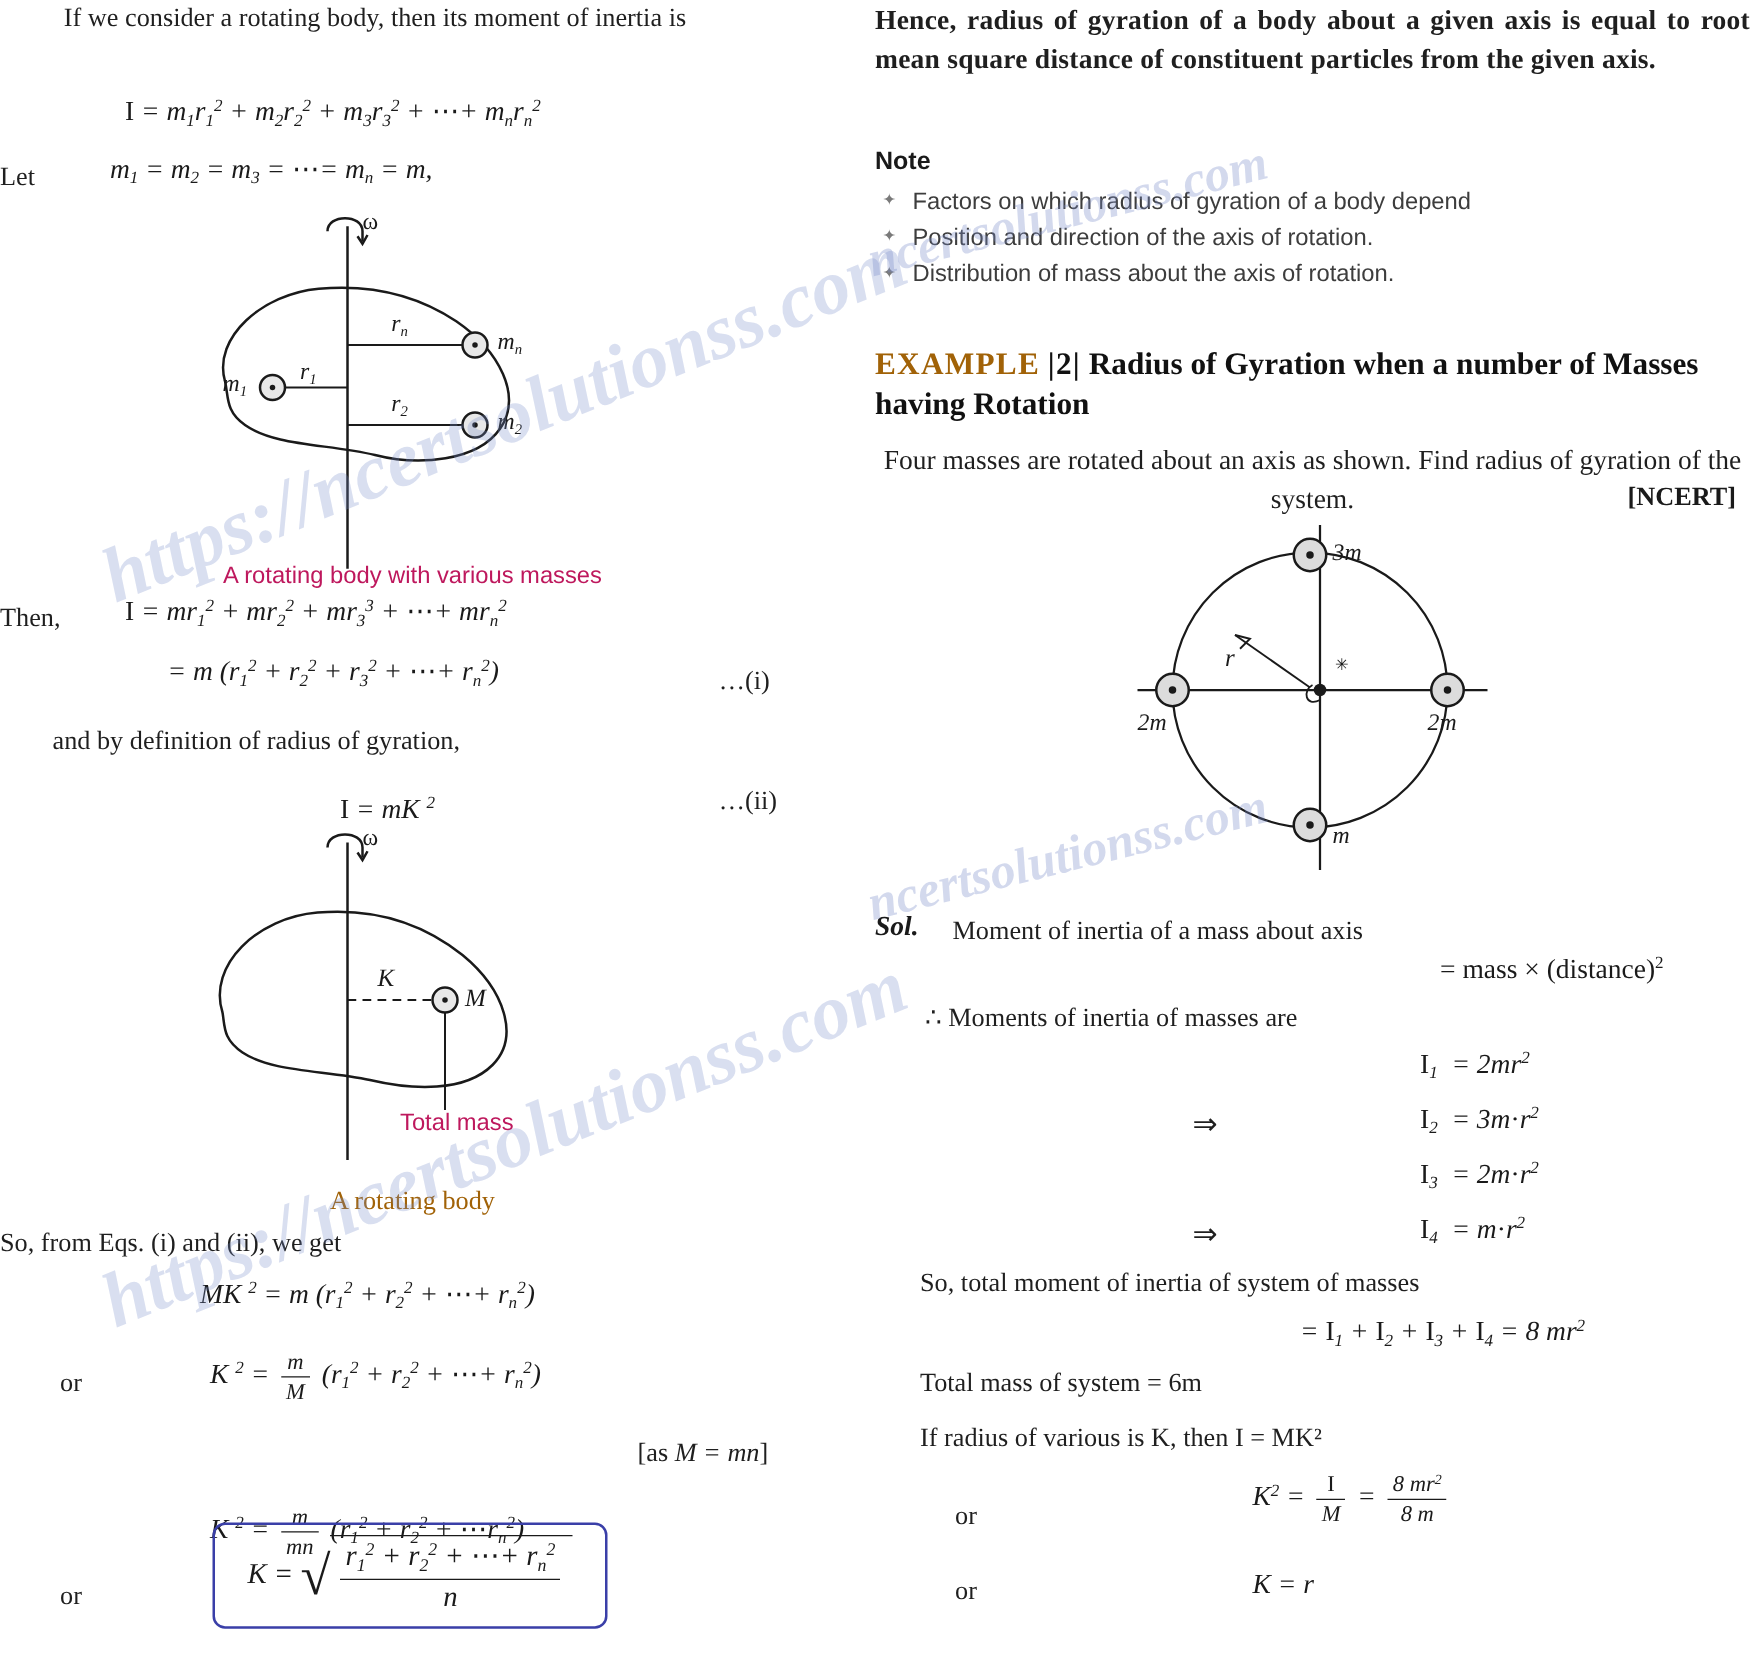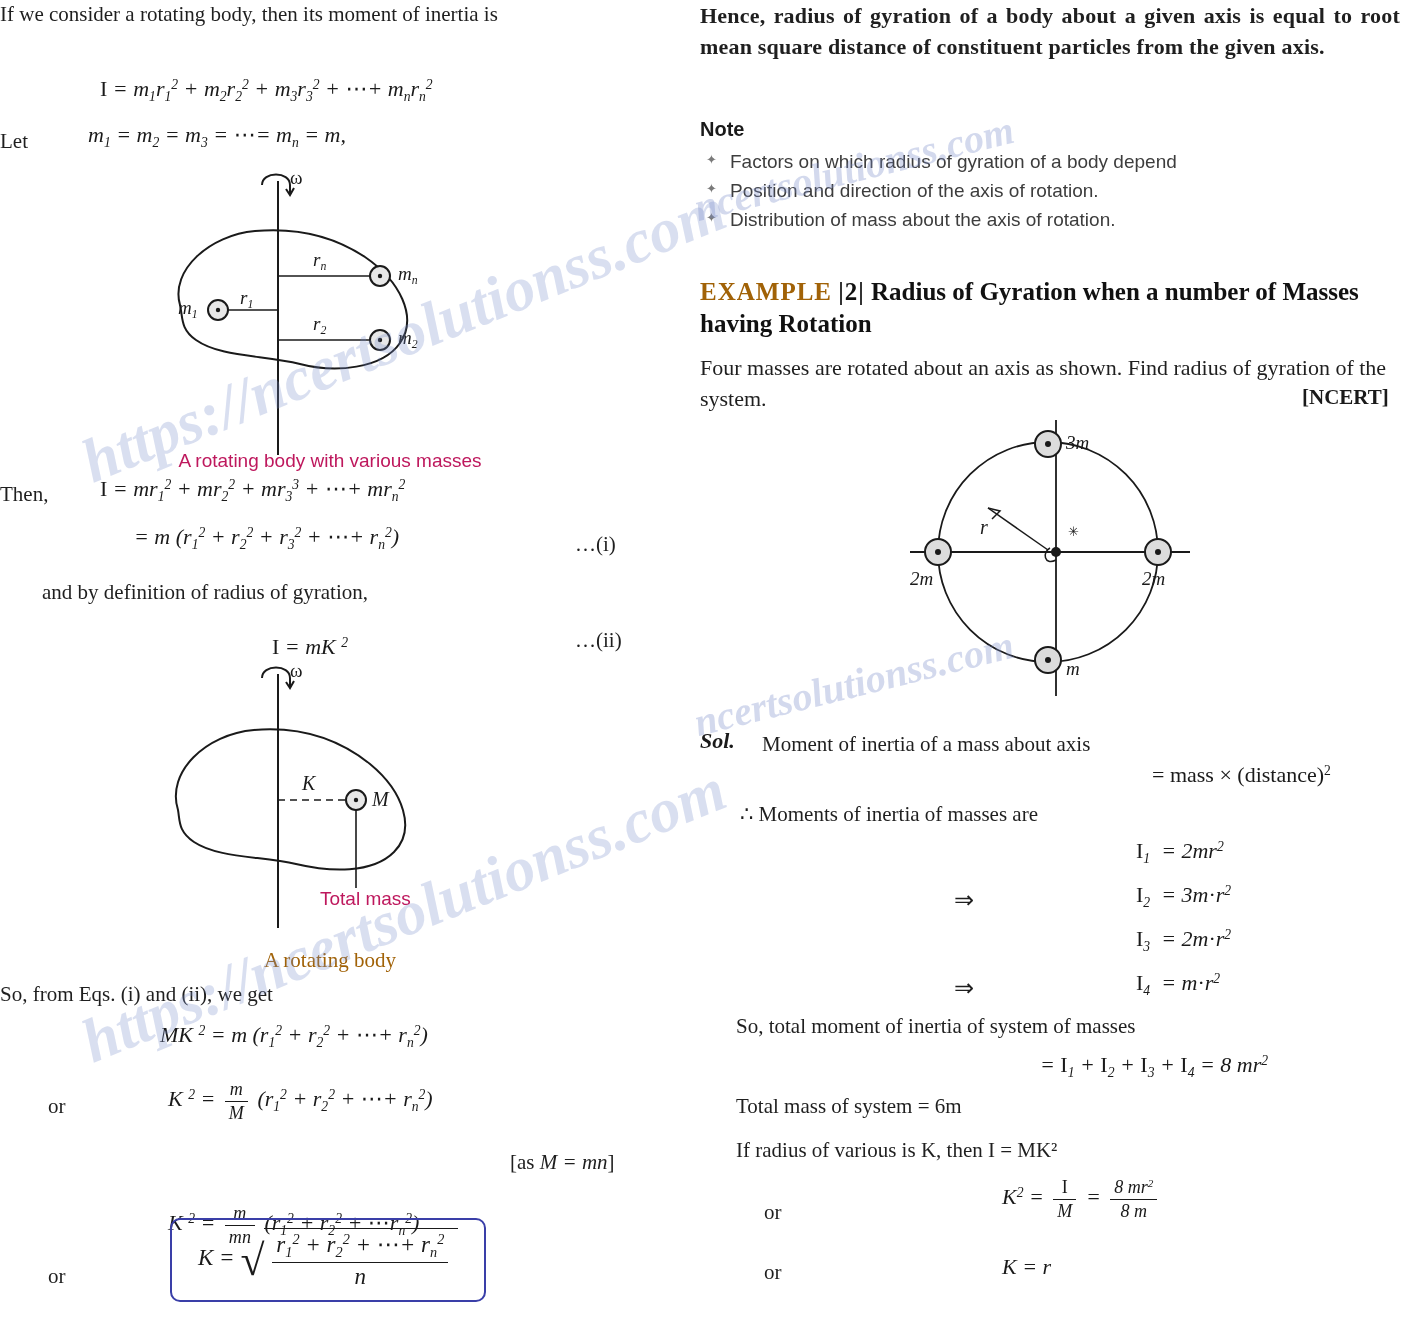--- a/index.html
+++ b/index.html
@@ -8,21 +8,21 @@
     background:#ffffff;
     font-family:"Liberation Serif", serif;
     color:#1a1a1a;
     position:relative;
     overflow:hidden;
   }
   .page{position:relative;width:1401px;height:1339px;}
   .col-left{position:absolute;left:0;top:0;width:680px;height:1339px;}
   .col-right{position:absolute;left:700px;top:0;width:701px;height:1339px;}
 
-  .txt{font-family:"Liberation Serif", serif;font-size:21px;line-height:1.35;color:#1f1f1f;}
+  .txt{font-family:"Liberation Serif", serif;font-size:21px;line-height:1.35;color:#1f1f1f;text-align:center;}
   .italic{font-style:italic;}
   .bold{font-weight:bold;}
 
   
   .math{font-family:"Liberation Serif", serif;font-style:italic;font-size:22px;color:#1a1a1a;white-space:nowrap;}
   .math .op{font-style:normal;}
   sub{font-size:0.62em;font-style:italic;vertical-align:-0.35em;}
   sup{font-size:0.62em;font-style:italic;vertical-align:0.55em;}
   .up{font-style:normal;}
 

